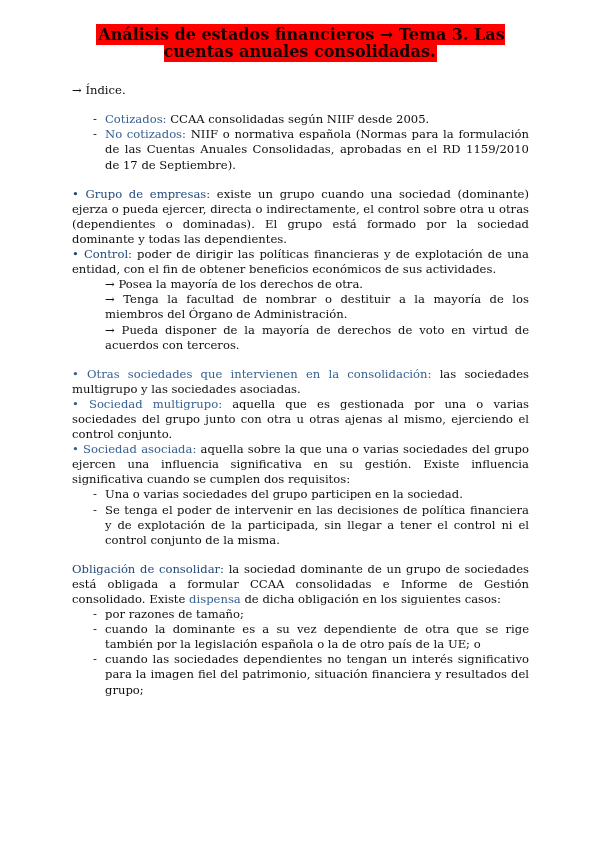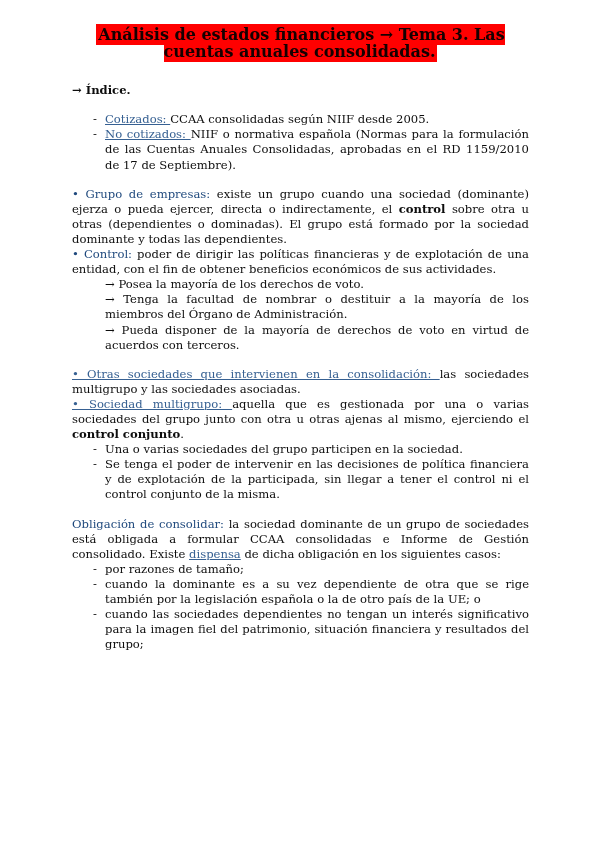--- a/index.html
+++ b/index.html
@@ -32,22 +32,22 @@
   .para{ margin:0; }
   .gap{ margin-top:14px; }
   .arrow-para{ margin-left:33px; }
   .list{ margin:0; }
   .list-item{ display:flex; }
   .list-marker{ width:15px; flex:0 0 15px; text-align:left; padding-left:3px; box-sizing:border-box; }
   .list-body{ flex:1; text-align:justify; }
   .dash-list{ margin-left:18px; }
   
   .run.n{}
-  .run.b{ font-weight:bold; }
-  .run.blue{ color:#366092;text-decoration:underline; }
+  .run.b{ font-weight:normal; }
+  .run.blue{ color:#366092; }
   .run.blueb{ color:#1f497d; font-weight:normal; }
 </style>
 </head>
 <body>
 
 <div class="page">
   <div id="doc-content">
       <div class="block title-line"><span class="run title-hl">Análisis de estados financieros → Tema 3. Las cuentas anuales consolidadas.</span></div>
       <div class="block index-line"><span class="run b">→ Índice.</span></div>
       <div class="block list dash-list">
@@ -55,25 +55,26 @@
           <span class="list-marker">-</span>
           <span class="list-body"><span class="run blue">Cotizados: </span><span class="run n">CCAA consolidadas según NIIF desde 2005.</span></span>
         </div>
         <div class="list-item">
           <span class="list-marker">-</span>
           <span class="list-body"><span class="run blue">No cotizados: </span><span class="run n">NIIF o normativa española (Normas para la formulación de las Cuentas Anuales Consolidadas, aprobadas en el RD 1159/2010 de 17 de Septiembre).</span></span>
         </div>
       </div>
       <div class="block para gap"><span class="run blueb">• Grupo de empresas: </span><span class="run n">existe un grupo cuando una sociedad (dominante) ejerza o pueda ejercer, directa o indirectamente, el </span><span class="run b">control</span><span class="run n"> sobre otra u otras (dependientes o dominadas). El grupo está formado por la sociedad dominante y todas las dependientes.</span></div>
       <div class="block para"><span class="run blueb">• Control: </span><span class="run n">poder de dirigir las políticas financieras y de explotación de una entidad, con el fin de obtener beneficios económicos de sus actividades.</span></div>
-      <div class="block para arrow-para"><span class="run n">→ Posea la mayoría de los derechos de voto.</span></div>
+      <div class="block para arrow-para"><span class="run n">→ Posea la mayoría de los derechos de otra.</span></div>
       <div class="block para arrow-para"><span class="run n">→ Tenga la facultad de nombrar o destituir a la mayoría de los miembros del Órgano de Administración.</span></div>
       <div class="block para arrow-para"><span class="run n">→ Pueda disponer de la mayoría de derechos de voto en virtud de acuerdos con terceros.</span></div>
       <div class="block para gap"><span class="run blue">• Otras sociedades que intervienen en la consolidación: </span><span class="run n">las sociedades multigrupo y las sociedades asociadas.</span></div>
       <div class="block para"><span class="run blue">• Sociedad multigrupo: </span><span class="run n">aquella que es gestionada por una o varias sociedades del grupo junto con otra u otras ajenas al mismo, ejerciendo el </span><span class="run b">control conjunto</span><span class="run n">.</span></div>
+      <div class="block para"><span class="run blue">• Sociedad asociada: </span><span class="run n">aquella sobre la que una o varias sociedades del grupo ejercen una </span><span class="run b">influencia significativa</span><span class="run n"> en su gestión. Existe influencia significativa cuando se cumplen dos requisitos:</span></div>
       <div class="block list dash-list">
         <div class="list-item">
           <span class="list-marker">-</span>
           <span class="list-body"><span class="run n">Una o varias sociedades del grupo participen en la sociedad.</span></span>
         </div>
         <div class="list-item">
           <span class="list-marker">-</span>
           <span class="list-body"><span class="run n">Se tenga el poder de intervenir en las decisiones de política financiera y de explotación de la participada, sin llegar a tener el control ni el control conjunto de la misma.</span></span>
         </div>
       </div>

